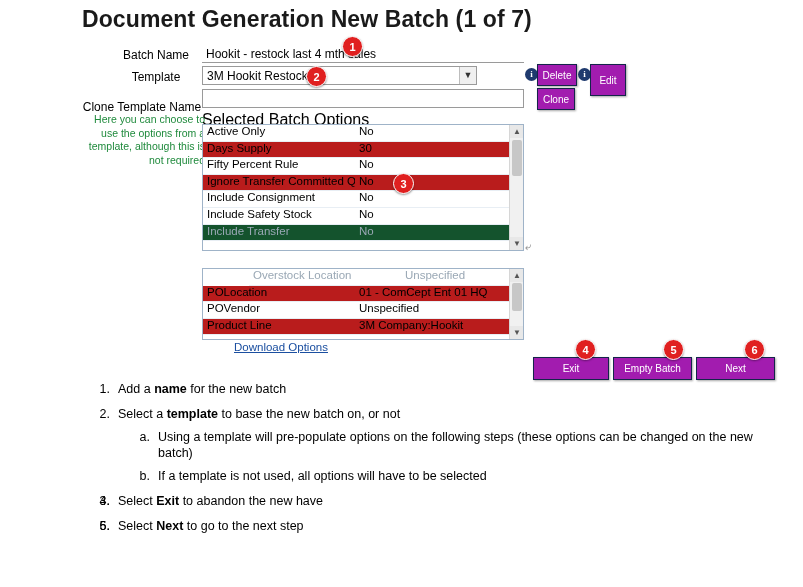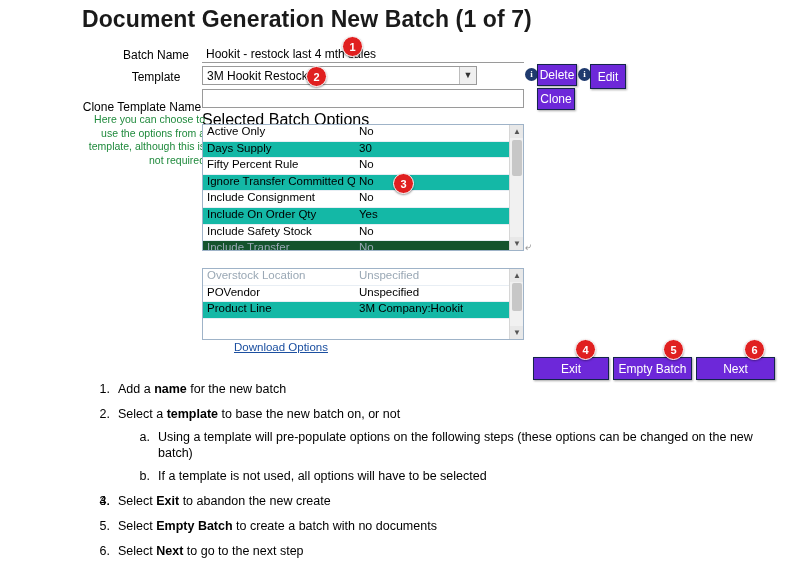--- a/index.html
+++ b/index.html
@@ -91,23 +91,23 @@
     font-family: "Liberation Serif", serif;
     display: flex;
     align-items: center;
     justify-content: center;
     line-height: 1;
   }
 
   
   .btn-dark {
     position: absolute;
-    background: #6d28d9;
+    background: #a21caf;
     color: #ffffff;
-    font-size: 12px;
+    font-size: 10px;
     border: 1px solid #14254a;
     display: flex;
     align-items: center;
     justify-content: center;
     box-shadow: 1px 1px 2px rgba(0,0,0,0.35);
     box-sizing: border-box;
   }
 
   
   .hint {
@@ -146,23 +146,23 @@
     padding-left: 4px;
     overflow: hidden;
     white-space: nowrap;
   }
   .grid-row .c2 {
     flex: 1;
     padding-left: 4px;
     overflow: hidden;
     white-space: nowrap;
   }
-  .row-alt { background: #14b8a6; }
+  .row-alt { background: #b91c1c; }
   .row-plain { background: #ffffff; }
-  .row-faded { color: #9aa8b5; }
+  .row-faded { color: #9aa8b5; margin-left: 46px; }
   .row-faded-bg { background: #14532d; color: #9aa8b5; }
 
   .scrollbar {
     position: absolute;
     right: 0;
     top: 0;
     width: 14px;
     height: 100%;
     background: #f1f1f1;
     border-left: 1px solid #d6d6d6;
@@ -268,21 +268,21 @@
   <span class="select-arrow">▼</span>
 </div>
 
 <div class="form-label" style="left:82px; top:100px; width:120px;">Clone Template Name</div>
 <div class="field-box" style="left:202px; top:89px; width:322px; height:19px;"></div>
 
 <div class="info-icon" style="left:525px; top:68px;">i</div>
 <div class="info-icon" style="left:578px; top:68px;">i</div>
 
 <div class="btn-dark" style="left:537px; top:64px; width:40px; height:22px;">Delete</div>
-<div class="btn-dark" style="left:590px; top:64px; width:36px; height:25px;">Edit</div>
+<div class="btn-dark" style="left:590px; top:64px; width:36px; height:32px;">Edit</div>
 <div class="btn-dark" style="left:537px; top:88px; width:38px; height:22px;">Clone</div>
 
 <div class="hint">Here you can choose to use the options from a template, although this is not required</div>
 
 <div class="options-title" style="left:202px; top:111px;">Selected Batch Options</div>
 
 <div class="grid-panel" style="left:202px; top:124px; width:322px; height:127px;">
   <div id="top-rows">
       <div class="grid-row row-plain">
         <div class="c1">Active Only</div>
@@ -296,24 +296,20 @@
         <div class="c1">Fifty Percent Rule</div>
         <div class="c2">No</div>
       </div>
       <div class="grid-row row-alt">
         <div class="c1">Ignore Transfer Committed Qtys</div>
         <div class="c2">No</div>
       </div>
       <div class="grid-row row-plain">
         <div class="c1">Include Consignment</div>
         <div class="c2">No</div>
-      </div>
-      <div class="grid-row row-alt">
-        <div class="c1">Include On Order Qty</div>
-        <div class="c2">Yes</div>
       </div>
       <div class="grid-row row-plain">
         <div class="c1">Include Safety Stock</div>
         <div class="c2">No</div>
       </div>
       <div class="grid-row row-alt row-faded-bg">
         <div class="c1">Include Transfer</div>
         <div class="c2">No</div>
       </div>
     </div>
@@ -324,20 +320,24 @@
   </div>
 </div>
 <div class="resize-handle" style="left:525px; top:240px;">⤶</div>
 
 <div class="grid-panel" style="left:202px; top:268px; width:322px; height:72px;">
   <div id="bottom-rows">
       <div class="grid-row row-plain row-faded">
         <div class="c1">Overstock Location</div>
         <div class="c2">Unspecified</div>
       </div>
+      <div class="grid-row row-alt">
+        <div class="c1">POLocation</div>
+        <div class="c2">01 - ComCept Ent 01 HQ</div>
+      </div>
       <div class="grid-row row-plain">
         <div class="c1">POVendor</div>
         <div class="c2">Unspecified</div>
       </div>
       <div class="grid-row row-alt">
         <div class="c1">Product Line</div>
         <div class="c2">3M Company:Hookit</div>
       </div>
     </div>
   <div class="scrollbar">
@@ -357,16 +357,16 @@
 <div class="badge" style="left:306px; top:66px;">2</div>
 <div class="badge" style="left:393px; top:173px;">3</div>
 <div class="badge" style="left:575px; top:339px;">4</div>
 <div class="badge" style="left:663px; top:339px;">5</div>
 <div class="badge" style="left:744px; top:339px;">6</div>
 
 <div class="instructions" id="instructions">
     <div class="inst-item"><span class="inst-num">1.</span><span><span>Add a </span><b>name</b><span> for the new batch</span></span></div>
     <div class="inst-item"><span class="inst-num">2.</span><span><span>Select a </span><b>template</b><span> to base the new batch on, or not</span></span><div class="inst-sub"><span class="inst-sub-num">a.</span><span><span>Using a template will pre-populate options on the following steps (these options can be changed on the new batch)</span></span></div><div class="inst-sub"><span class="inst-sub-num">b.</span><span><span>If a template is not used, all options will have to be selected</span></span></div></div>
     <div class="inst-item"><span class="inst-num">3.</span></div>
-    <div class="inst-item"><span class="inst-num">4.</span><span><span>Select </span><b>Exit</b><span> to abandon the new create</span></span></div>
-    <div class="inst-item"><span class="inst-num">5.</span><span><span>Select </span><b>Empty Batch</b><span> to create a batch with no documents</span></span></div>
+    <div class="inst-item"><span class="inst-num">4.</span><span><span>Select </span><b>Exit</b><span> to abandon the new have</span></span></div>
+    <div class="inst-item"><span class="inst-num">5.</span></div>
     <div class="inst-item"><span class="inst-num">6.</span><span><span>Select </span><b>Next</b><span> to go to the next step</span></span></div>
   </div>
 
 </body></html>

